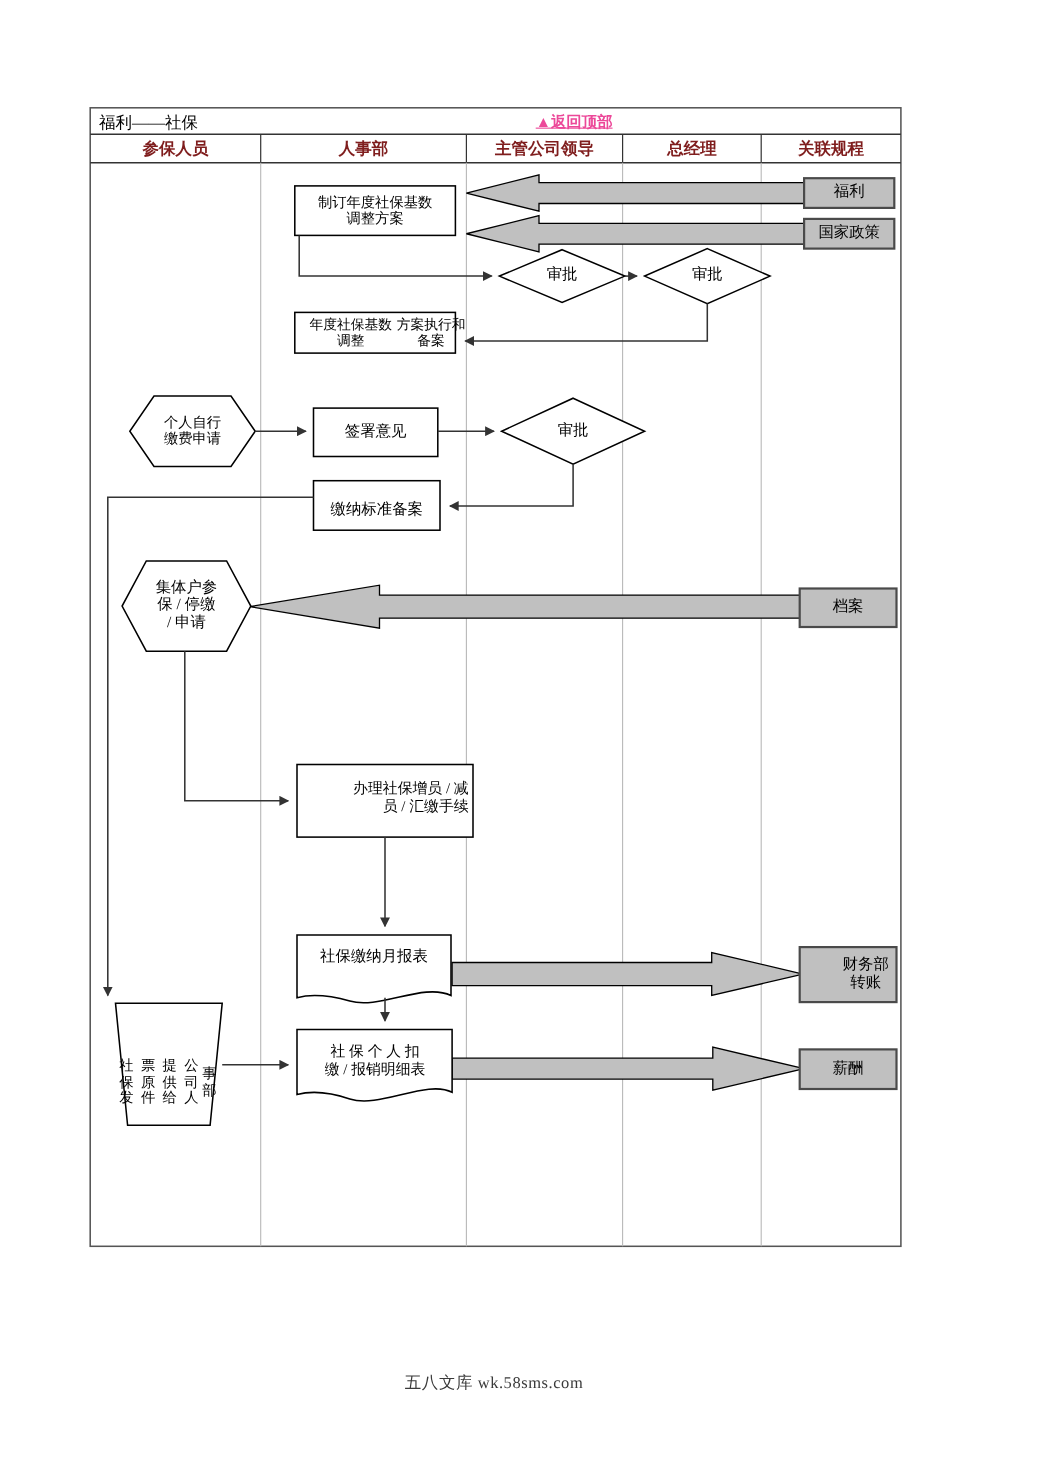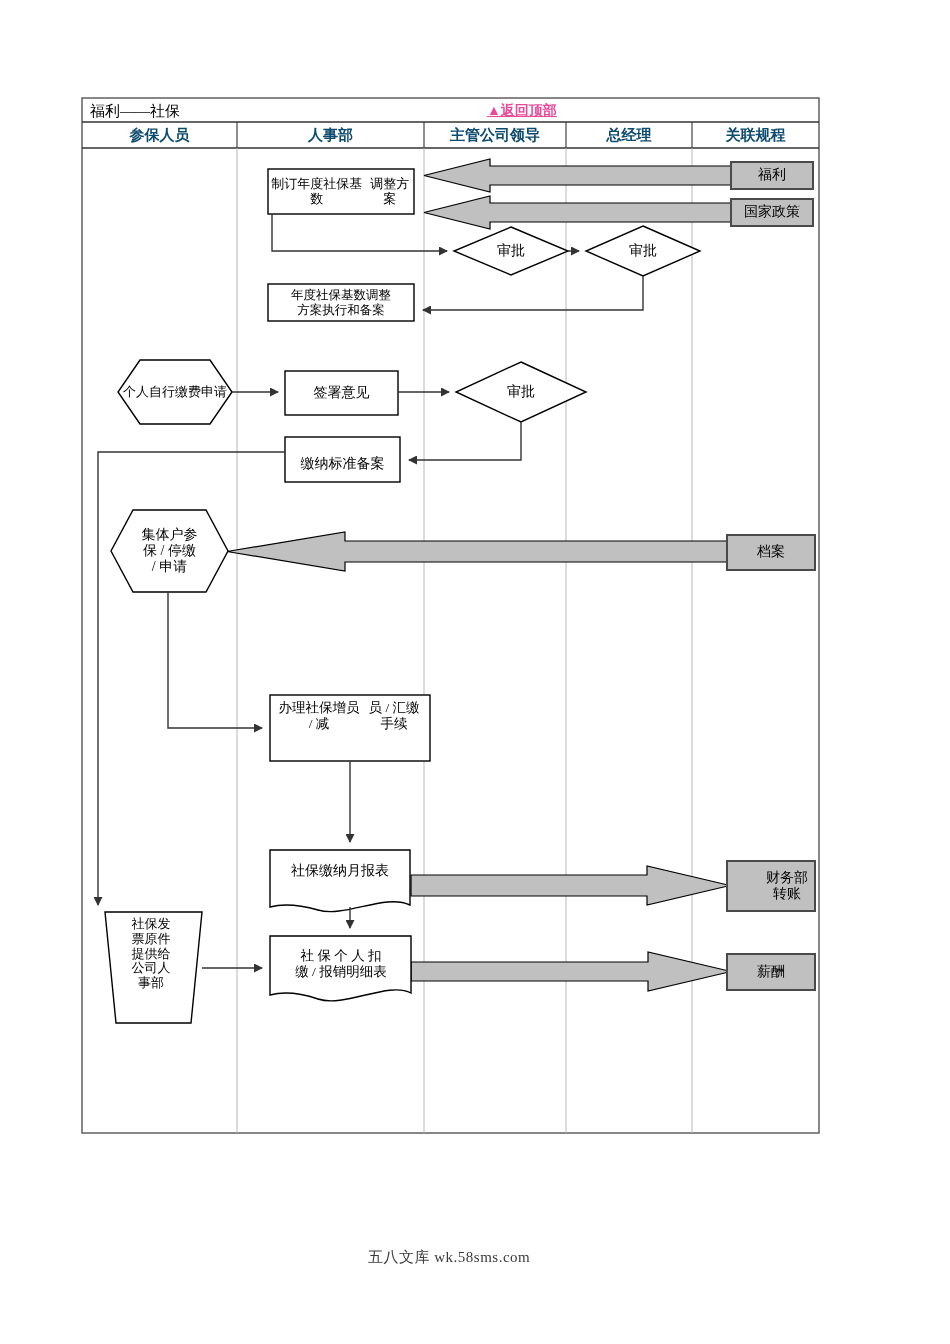--- a/index.html
+++ b/index.html
@@ -5,21 +5,21 @@
   html,body{margin:0;padding:0;background:#fff;}
   body{font-family:"Liberation Serif","DejaVu Serif",serif;}
   #page{position:relative;width:950px;height:1344px;background:#fff;overflow:hidden;}
   #svgroot{position:absolute;left:0;top:0;width:950px;height:1344px;}
   .lbl{position:absolute;display:flex;align-items:center;justify-content:center;
        text-align:center;line-height:1.15;color:#000;pointer-events:none;}
   .title-txt{position:absolute;color:#000;font-size:15px;}
   .link-txt{position:absolute;color:#ec4899;font-size:14px;text-decoration:underline;
             font-weight:bold;cursor:pointer;}
   .hdr{position:absolute;display:flex;align-items:center;justify-content:center;
-       font-size:15px;font-weight:bold;color:#0c4a6e;}
+       font-size:15px;font-weight:bold;color:#7f1d1d;}
   .wm{position:absolute;font-size:15px;color:#3a3a3a;letter-spacing:.5px;}
 </style>
 </head>
 <body>
 
 <div id="page">
 
   <svg id="svgroot" viewBox="0 0 950 1344">
     <defs>
       <marker id="ah" markerWidth="9" markerHeight="9" refX="8" refY="4.5" orient="auto" markerUnits="userSpaceOnUse">
@@ -162,53 +162,53 @@
 
   <div class="lbl" style="left:731px; top:162px; width:82px; height:27px; font-size:14px;">福利</div>
   <div class="lbl" style="left:731px; top:199px; width:82px; height:27px; font-size:14px;">国家政策</div>
   <div class="lbl" style="left:727px; top:535px; width:88px; height:35px; font-size:14px;">档案</div>
   <div class="lbl" style="left:727px; top:861px; width:88px; height:50px; font-size:14px; flex-direction:column;margin-left:16px;">
     <span>财务部</span>
     <span>转账</span>
   </div>
   <div class="lbl" style="left:727px; top:954px; width:88px; height:36px; font-size:14px;">薪酬</div>
 
-  <div class="lbl" style="left:268px; top:169px; width:146px; height:45px; font-size:13px; flex-direction:row;">
+  <div class="lbl" style="left:268px; top:169px; width:146px; height:45px; font-size:13px; flex-direction:column;">
     <span>制订年度社保基数</span>
     <span>调整方案</span>
   </div>
 
-  <div class="lbl" style="left:268px; top:284px; width:146px; height:37px; font-size:12.5px; flex-direction:column;">
+  <div class="lbl" style="left:280px; top:284px; width:146px; height:37px; font-size:12.5px; flex-direction:row;">
     <span>年度社保基数调整</span>
     <span>方案执行和备案</span>
   </div>
 
-  <div class="lbl" style="left:118px; top:360px; width:114px; height:64px; font-size:13px; flex-direction:row;">
+  <div class="lbl" style="left:118px; top:360px; width:114px; height:64px; font-size:13px; flex-direction:column;">
     <span>个人自行</span>
     <span>缴费申请</span>
   </div>
 
   <div class="lbl" style="left:285px; top:371px; width:113px; height:44px; font-size:14px;border-radius:13px;">签署意见</div>
 
   <div class="lbl" style="left:285px; top:437px; width:115px; height:45px; font-size:14px; align-items:flex-start; padding-top:19px; box-sizing:border-box;">缴纳标准备案</div>
 
   <div class="lbl" style="left:111px; top:510px; width:117px; height:82px; font-size:14px; flex-direction:column;text-align:right;">
     <span>集体户参</span>
     <span>保 / 停缴</span>
     <span>/ 申请</span>
   </div>
 
-  <div class="lbl" style="left:276px; top:700px; width:150px; height:50px; font-size:13.5px; flex-direction:row; align-items:flex-start;">
+  <div class="lbl" style="left:276px; top:700px; width:150px; height:50px; font-size:13.5px; flex-direction:column; align-items:flex-end;">
     <span>办理社保增员 / 减</span>
     <span>员 / 汇缴手续</span>
   </div>
 
   <div class="lbl" style="left:270px; top:852px; width:140px; height:38px; font-size:14px;">社保缴纳月报表</div>
 
-  <div class="lbl" style="left:105px; top:902px; width:92px; height:104px; font-size:13px; flex-direction:column;">
+  <div class="lbl" style="left:105px; top:932px; width:92px; height:104px; font-size:13px; flex-direction:row;">
     <span>社保发</span>
     <span>票原件</span>
     <span>提供给</span>
     <span>公司人</span>
     <span>事部</span>
   </div>
 
   <div class="lbl" style="left:272px; top:940px; width:138px; height:48px; font-size:13.5px; flex-direction:column;">
     <span>社 保 个 人 扣</span>
     <span>缴 / 报销明细表</span>

